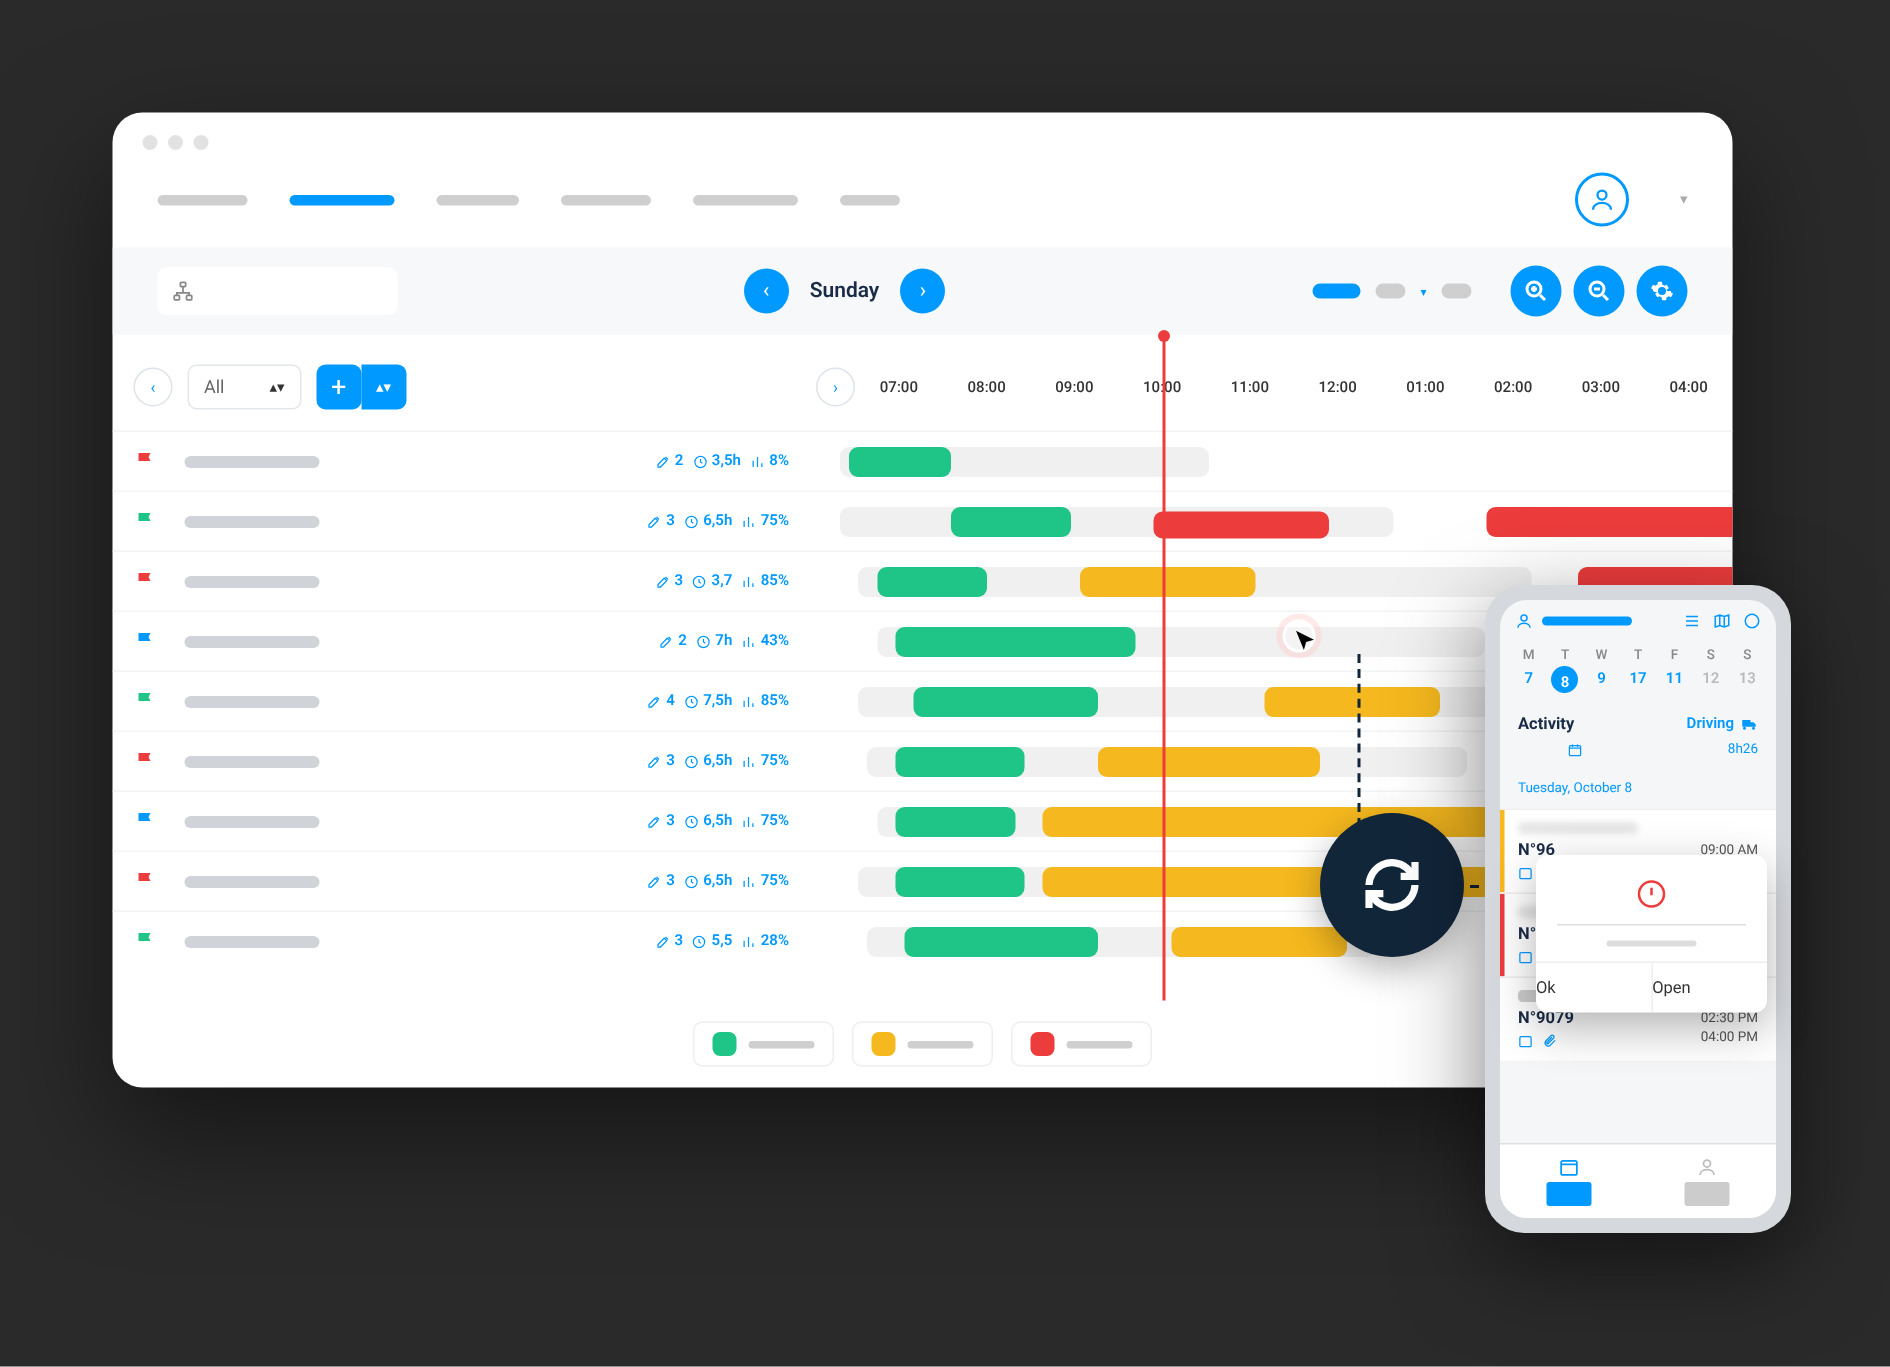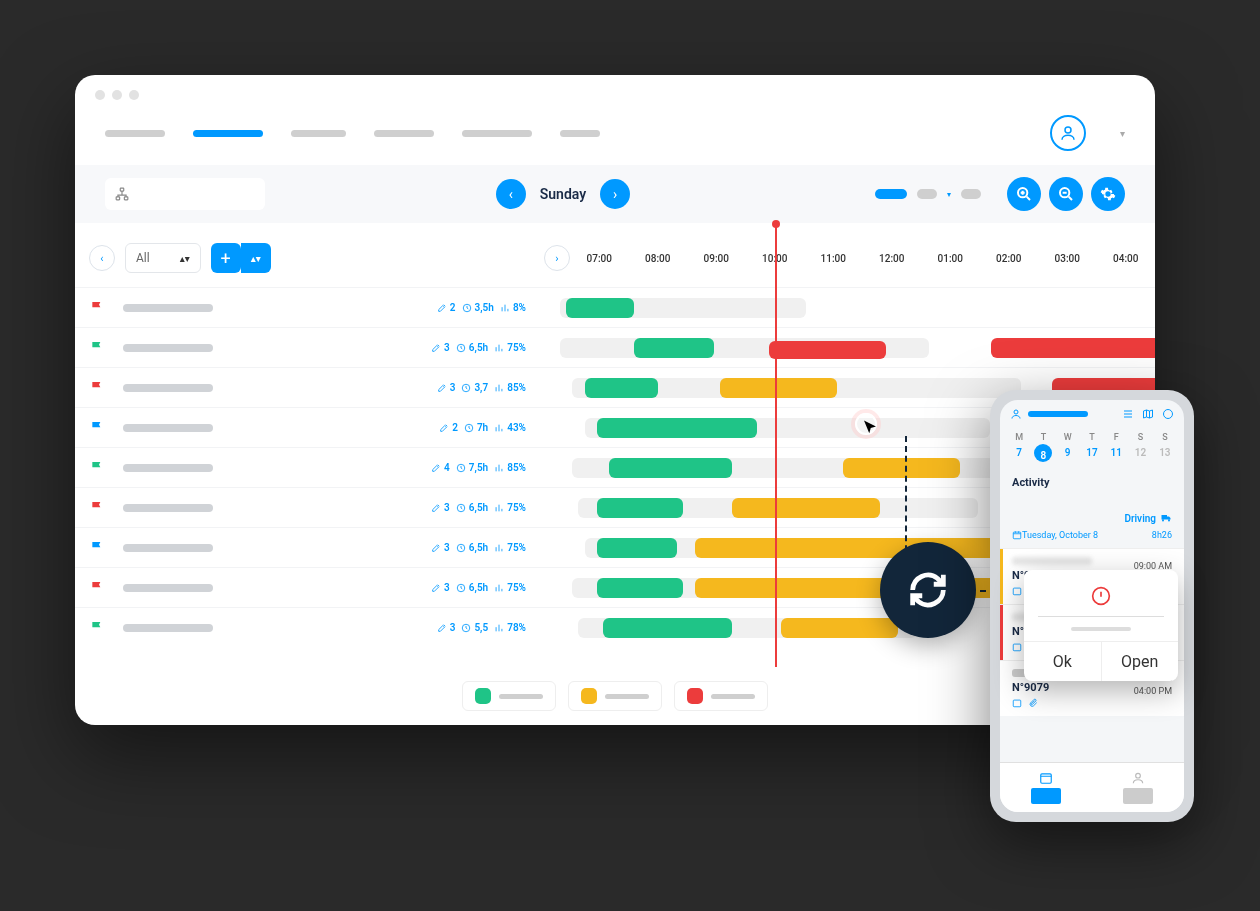--- a/index.html
+++ b/index.html
@@ -347,39 +347,39 @@
 .phone-calendar .dnum.active {
   background: #0099ff; color: #fff; border-radius: 50%;
   width: 18px; height: 18px; line-height: 18px; margin: 0 auto;
 }
 .phone-activity {
   display: flex;
   justify-content: space-between;
   padding: 10px 12px 4px 12px;
 }
 .phone-activity .lbl { font-weight: 700; color: #1a2b47; font-size: 11px; }
-.phone-activity .val { color: #0099ff; font-weight: 600; display: flex; gap: 4px; align-items: center; margin-top: 36px; }
+.phone-activity .val { color: #0099ff; font-weight: 600; display: flex; gap: 4px; align-items: center; }
 .phone-date-row {
   display: flex;
   justify-content: space-between;
   padding: 2px 12px 8px 12px;
   color: #0099ff;
   font-size: 9px;
 }
 .phone-list { flex: 1; display: flex; flex-direction: column; }
 .phone-item {
   background: #fff;
   border-top: 1px solid #eee;
   padding: 8px 12px;
   position: relative;
 }
 .phone-item .times {
   position: absolute;
   right: 12px;
-  top: 11px;
+  top: 21px;
   text-align: right;
   color: #555;
   font-size: 9px;
   line-height: 1.4;
 }
 .phone-item .id { font-weight: 700; color: #1a2b47; font-size: 11px; }
 .phone-item .icns { color: #0099ff; margin-top: 4px; display: flex; gap: 6px; }
 .phone-item .orange-bar {
   position: absolute;
   left: 0; top: 0; bottom: 0;
@@ -428,23 +428,23 @@
   gap: 10px;
 }
 .popup-line { width: 100%; border-top: 1px solid #ddd; }
 .popup-text { width: 60px; height: 4px; background: #ddd; border-radius: 2px;}
 .popup-actions {
   display: flex;
   border-top: 1px solid #eee;
 }
 .popup-actions div {
   flex: 1;
-  text-align: center;
+  text-align: left;
   padding: 10px 0;
-  font-size: 16px;
+  font-size: 11px;
   color: #333;
   cursor: pointer;
 }
 .popup-actions div:first-child { border-right: 1px solid #eee; }
 </style>
 </head>
 <body>
 
 <div class="desktop-window">
 
@@ -758,21 +758,21 @@
                 <svg width="10" height="10" viewBox="0 0 24 24" fill="none" stroke="#0099ff" stroke-width="2">
                   <circle cx="12" cy="12" r="9"></circle>
                   <path d="M12 7v5l3 2"></path>
                 </svg>
                 <span>5,5</span>
               </span>
       <span class="stat-item">
                 <svg width="10" height="10" viewBox="0 0 24 24" fill="none" stroke="#0099ff" stroke-width="2">
                   <path d="M5 20V10M12 20V4M19 20v-6"></path>
                 </svg>
-                <span>78%</span>
+                <span>28%</span>
               </span>
     </div>
           </div>
         </div>
     </div>
 
     <div class="timeline">
       <div class="time-header">
         <div class="small-circle">›</div>
         <div class="time-cols" id="time-cols">
@@ -917,21 +917,21 @@
     <div class="phone-activity">
       <span class="lbl">Activity</span>
       <span class="val">
         <span>Driving</span>
         <svg width="12" height="12" viewBox="0 0 24 24" fill="#0099ff">
             <path d="M3 6h11v9H3zM14 9h4l3 3v3h-7zM6 19a2 2 0 100-4 2 2 0 000 4zm12 0a2 2 0 100-4 2 2 0 000 4z"></path>
           </svg>
       </span>
     </div>
     <div class="phone-date-row">
-      <span style="display:flex; gap:0; align-items:center;">
+      <span style="display:flex; gap:16px; align-items:center;flex-direction:column;">
         <svg width="10" height="10" viewBox="0 0 24 24" fill="none" stroke="#0099ff" stroke-width="2">
             <rect x="3" y="5" width="18" height="16" rx="2"></rect>
             <path d="M3 9h18M8 3v4M16 3v4"></path>
           </svg>
         <span>Tuesday, October 8</span>
       </span>
       <span>8h26</span>
     </div>
     <div class="phone-list" id="phone-list">
         <div class="phone-item">

